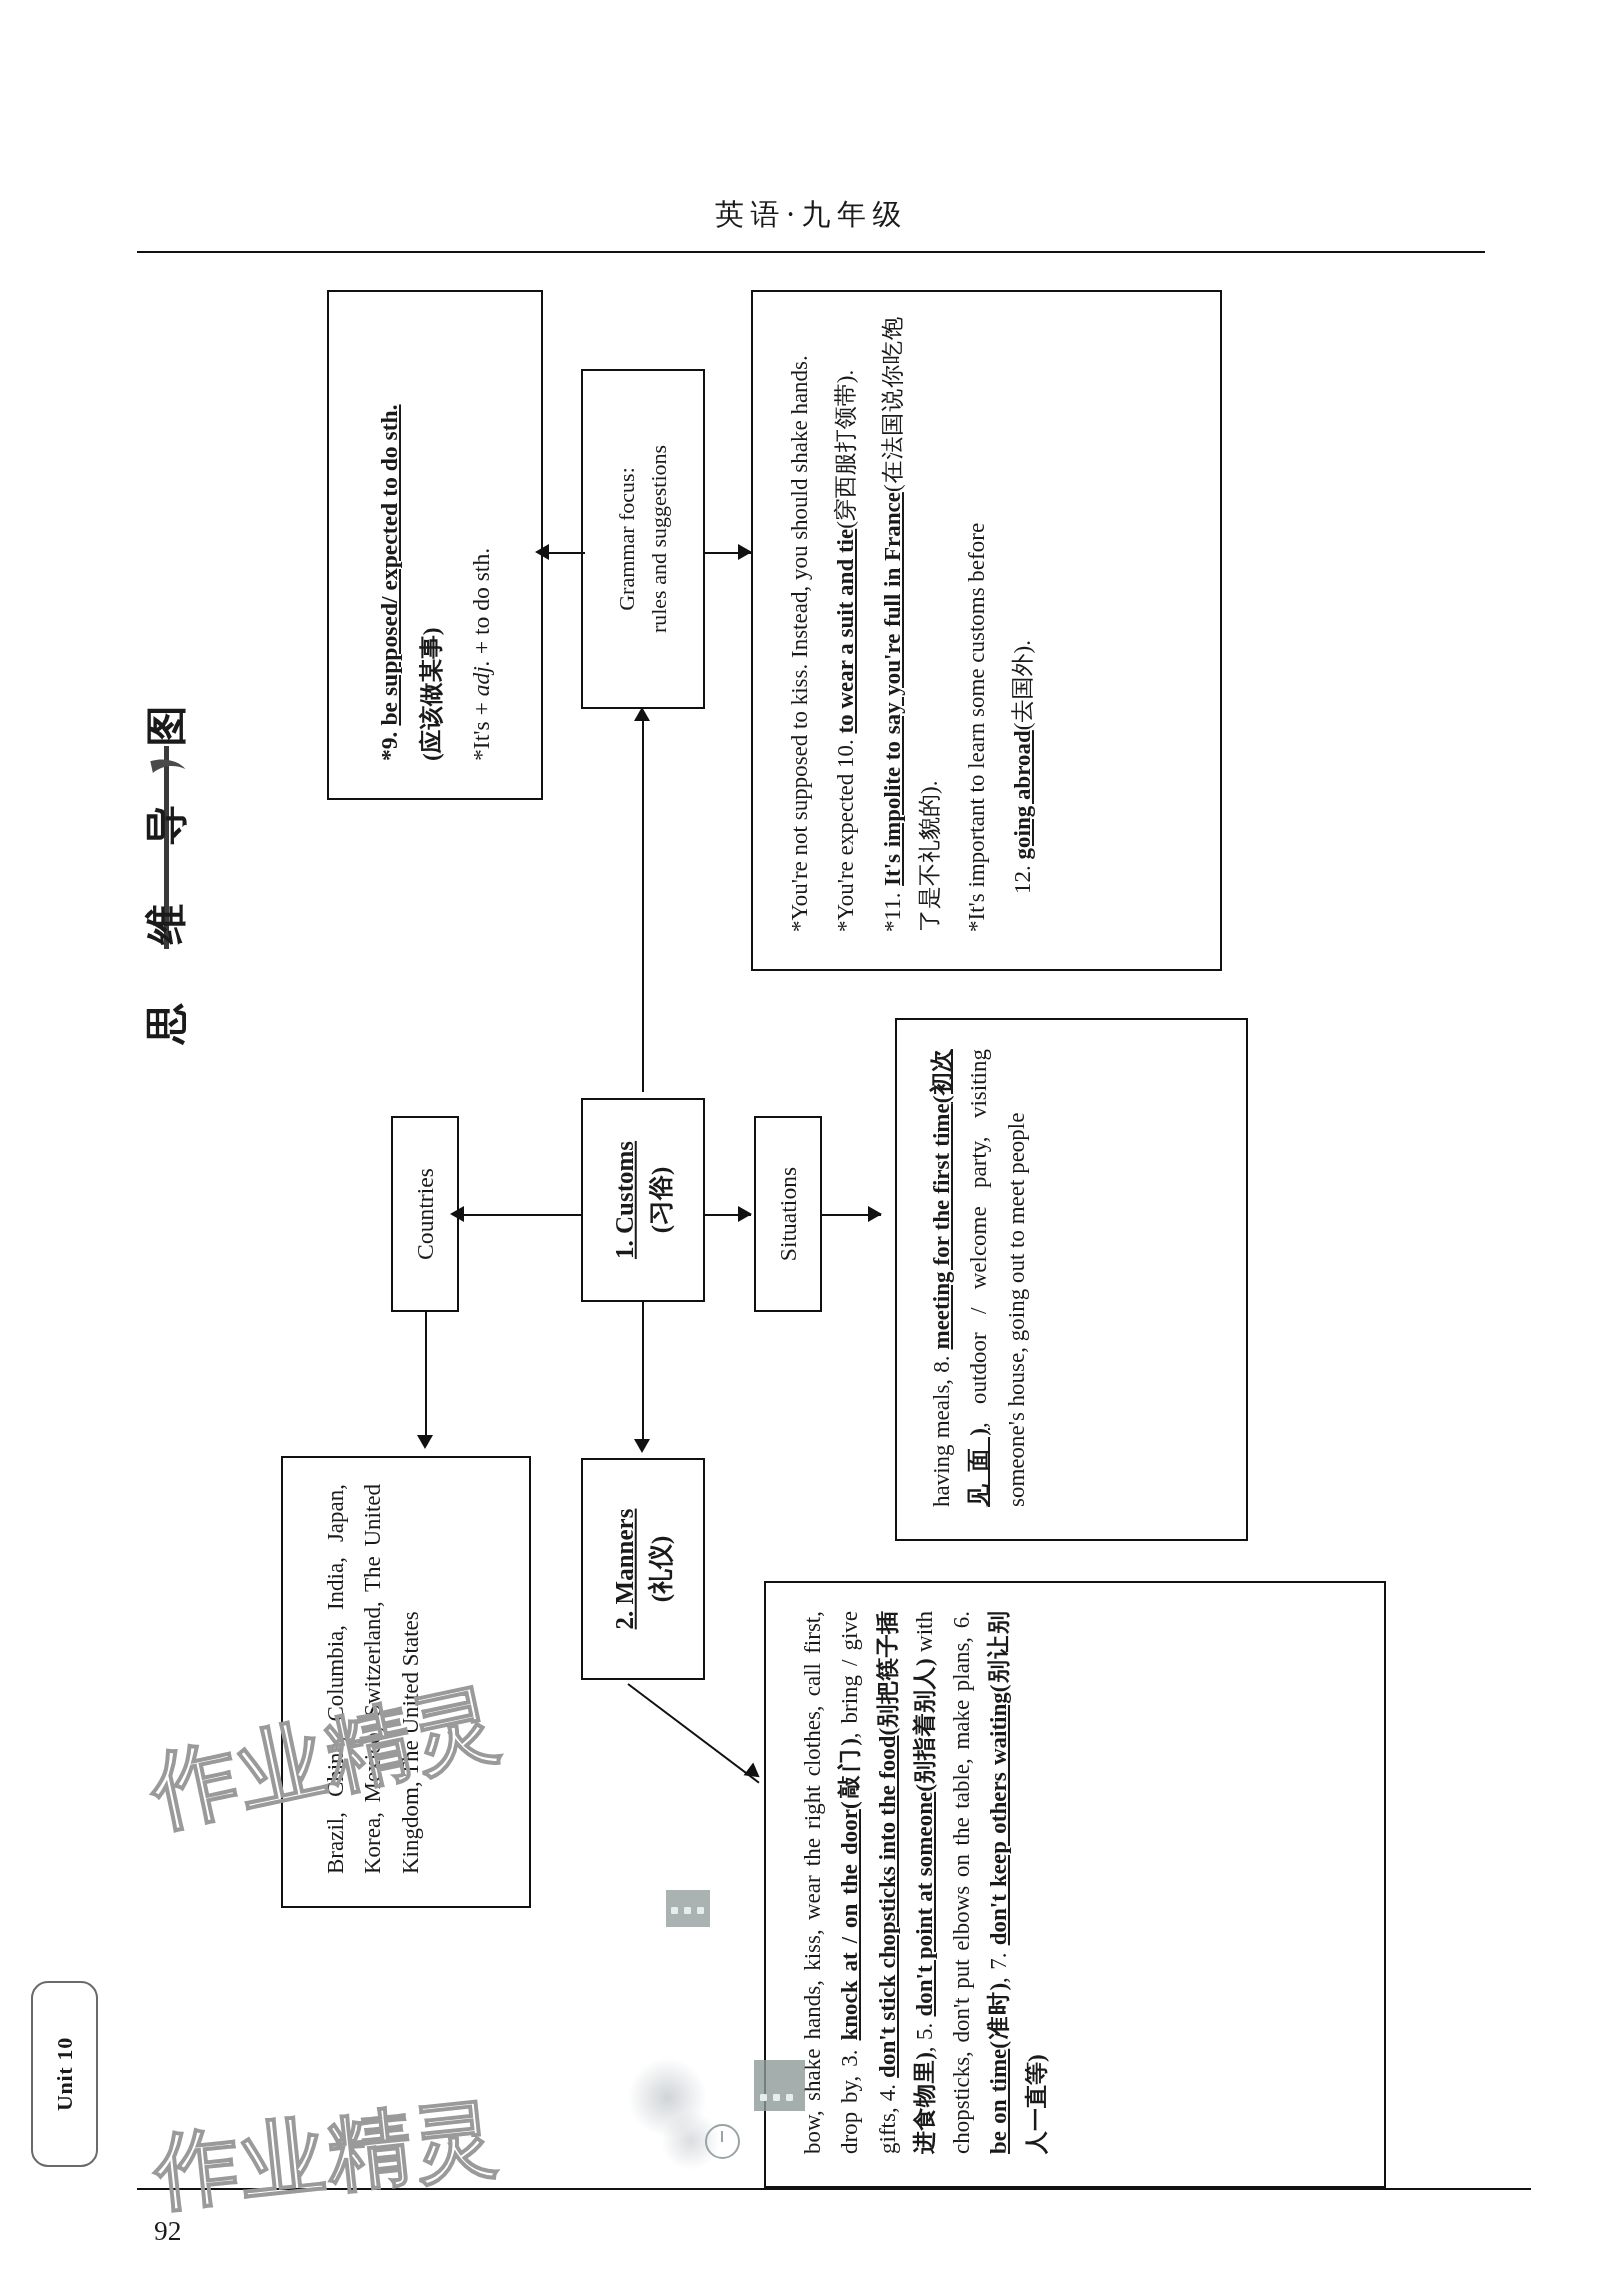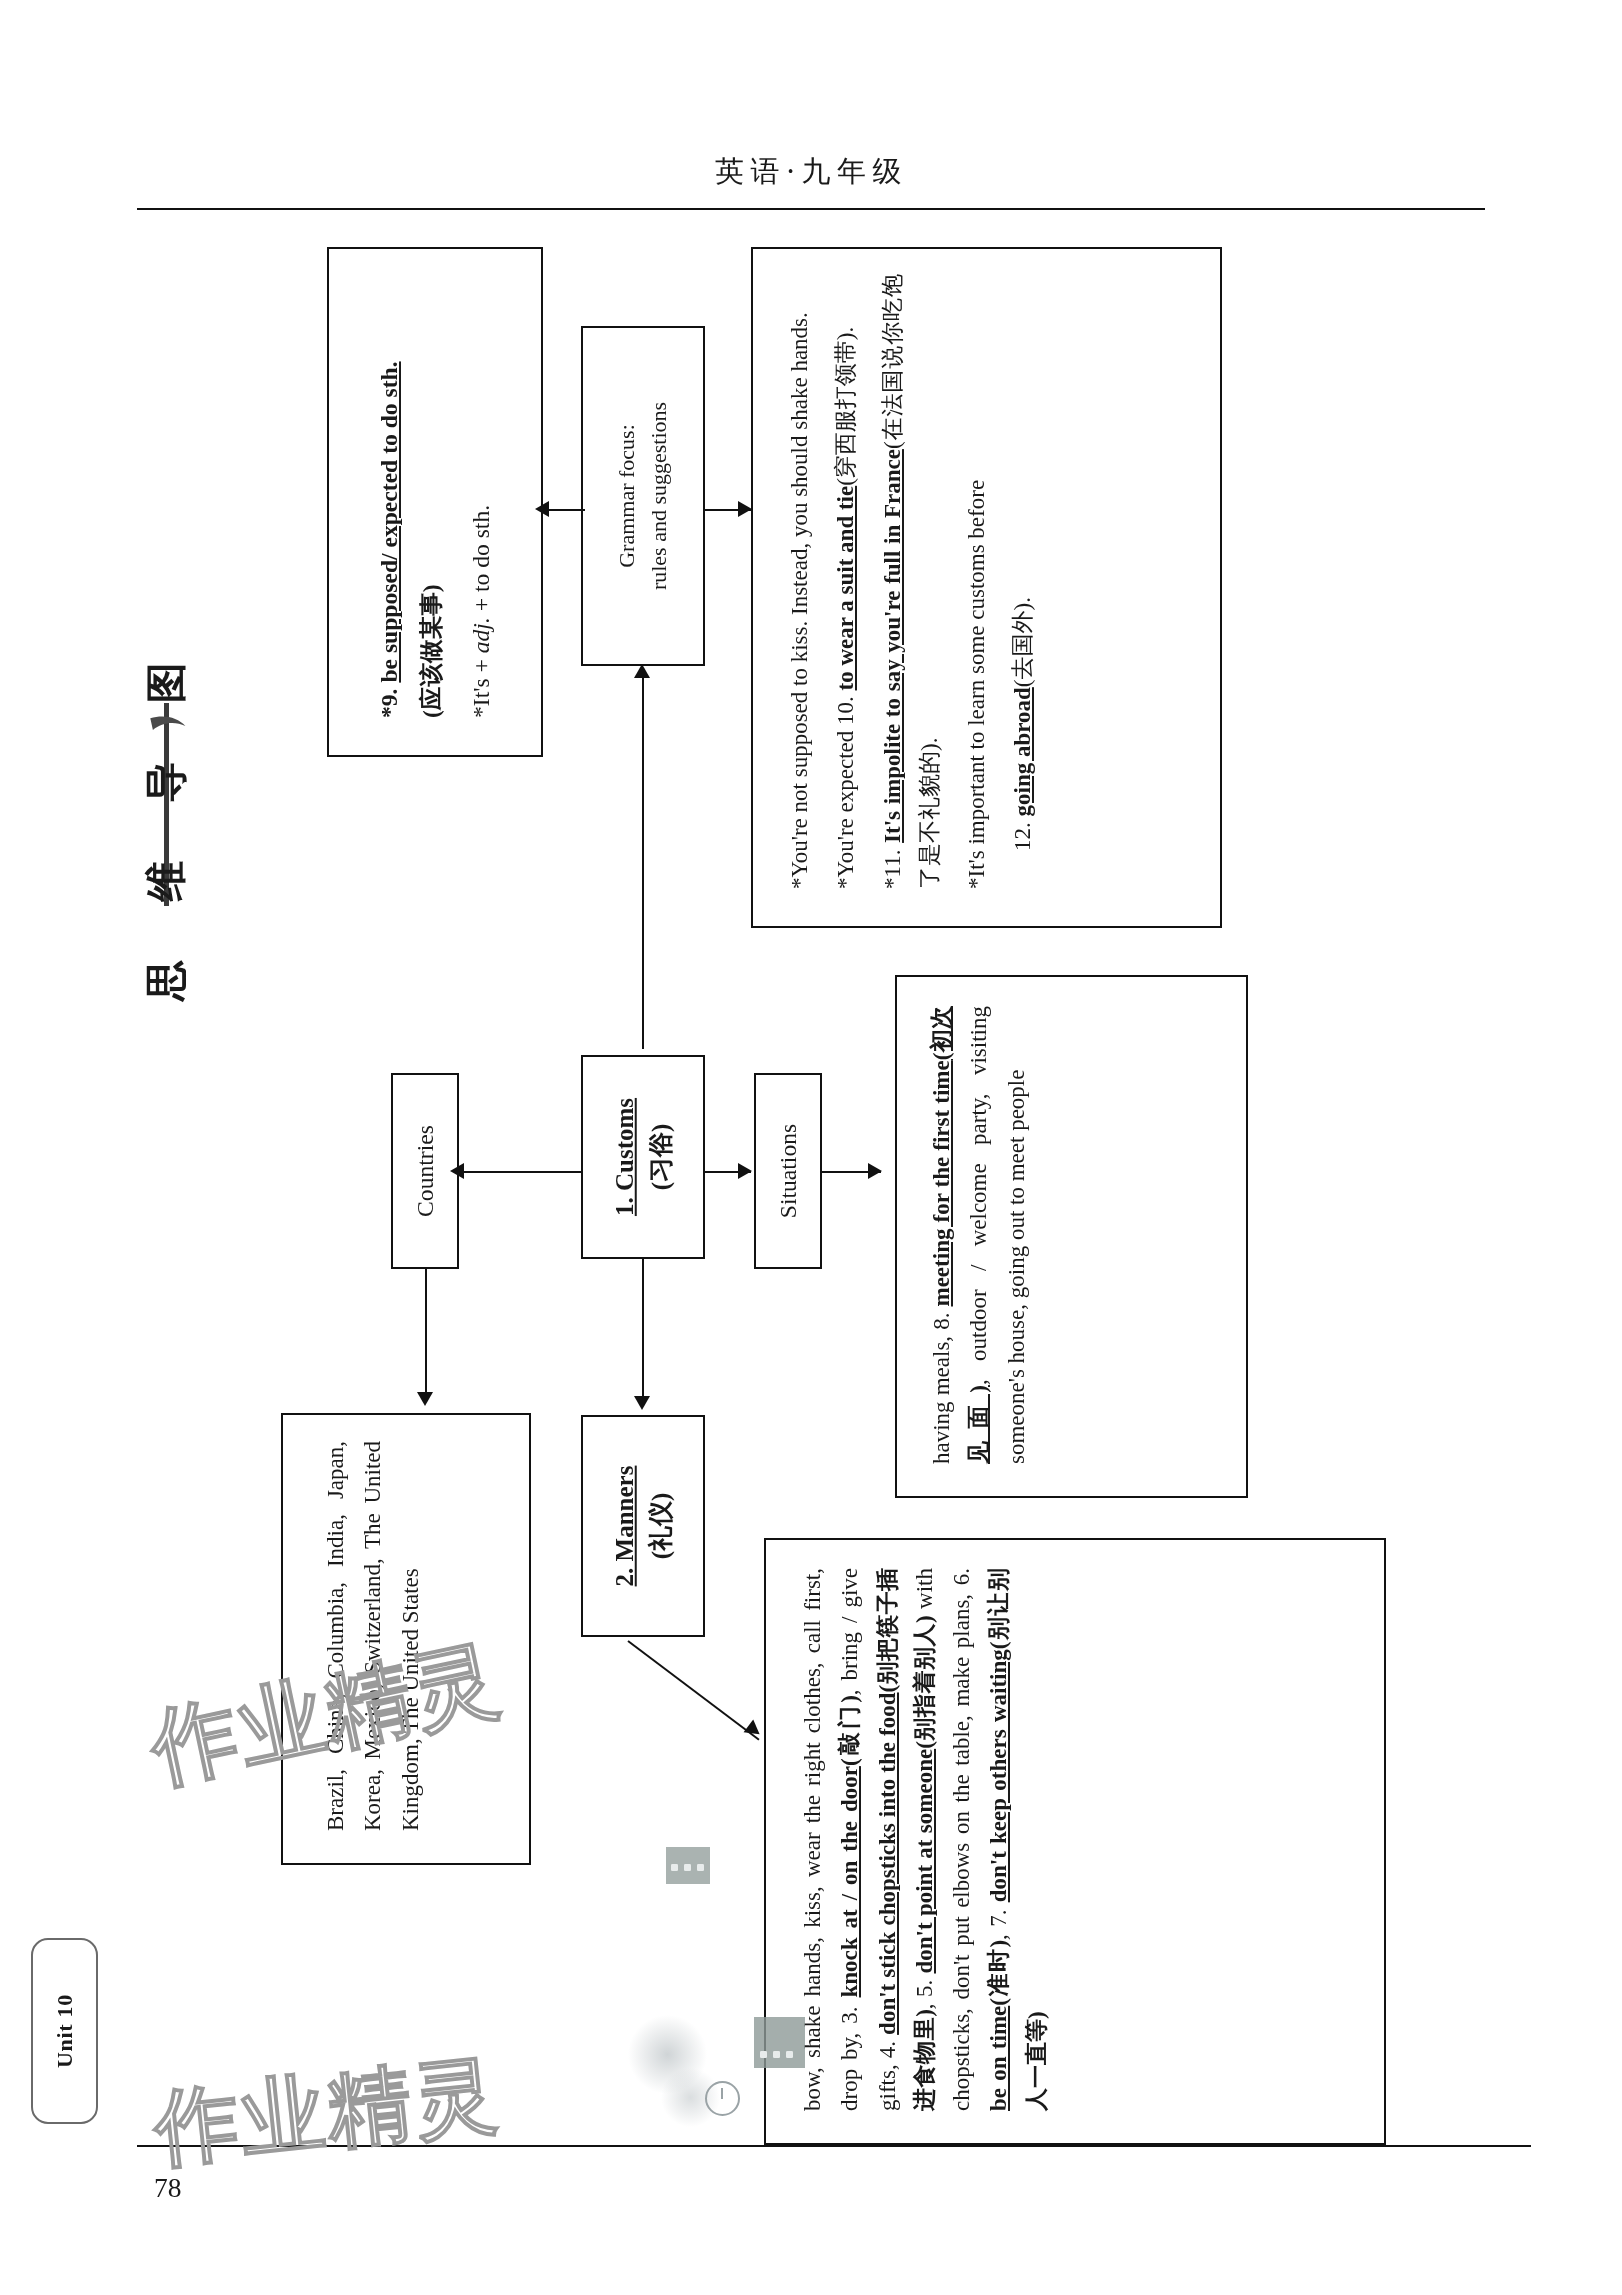--- a/index.html
+++ b/index.html
@@ -1,20 +1,20 @@
 <!DOCTYPE html>
 <html style="font-size:10.5px"><head>
 <meta charset="utf-8">
 <style>
   html,body{margin:0;padding:0;background:#fff;}
   body{
     width:1623px;height:2295px;position:relative;overflow:hidden;
     font-family:"Liberation Serif","DejaVu Serif",serif;color:#1a1a1a;
   }
-  .page{position:absolute;inset:0;}
+  .page{position:absolute;inset:0;margin-top:43px;}
 
   
   #header-title{
     position:absolute;top:152px;left:0;width:1623px;text-align:center;
     font-size:29px;letter-spacing:6.5px;font-family:"DejaVu Serif",serif;
   }
   #header-rule{
     position:absolute;top:208px;left:137px;width:1348px;height:2px;background:#111;
   }
   #footer-rule{
@@ -95,21 +95,21 @@
   #clock-icon:after{content:"";position:absolute;left:13.7px;top:5.2px;width:2px;height:11px;background:#9aa3a6;}
 </style>
 </head>
 <body>
 
 <div class="page">
 
   <div id="header-title">英语·九年级</div>
   <div id="header-rule"></div>
   <div id="footer-rule"></div>
-  <div id="page-number">78</div>
+  <div id="page-number">92</div>
 
   <div id="unit-tab">
     <span id="unit-tab-label">Unit 10</span>
   </div>
 
   <div id="heading-rule-top"></div>
   <svg id="heading-swoosh" viewBox="0 0 60 60">
     <path d="M2 8 C22 2, 44 6, 56 20 C40 12, 20 14, 6 26 Z" fill="#4a4a4a"></path>
   </svg>
   <div id="mindmap-heading">思 维 导 图</div>

